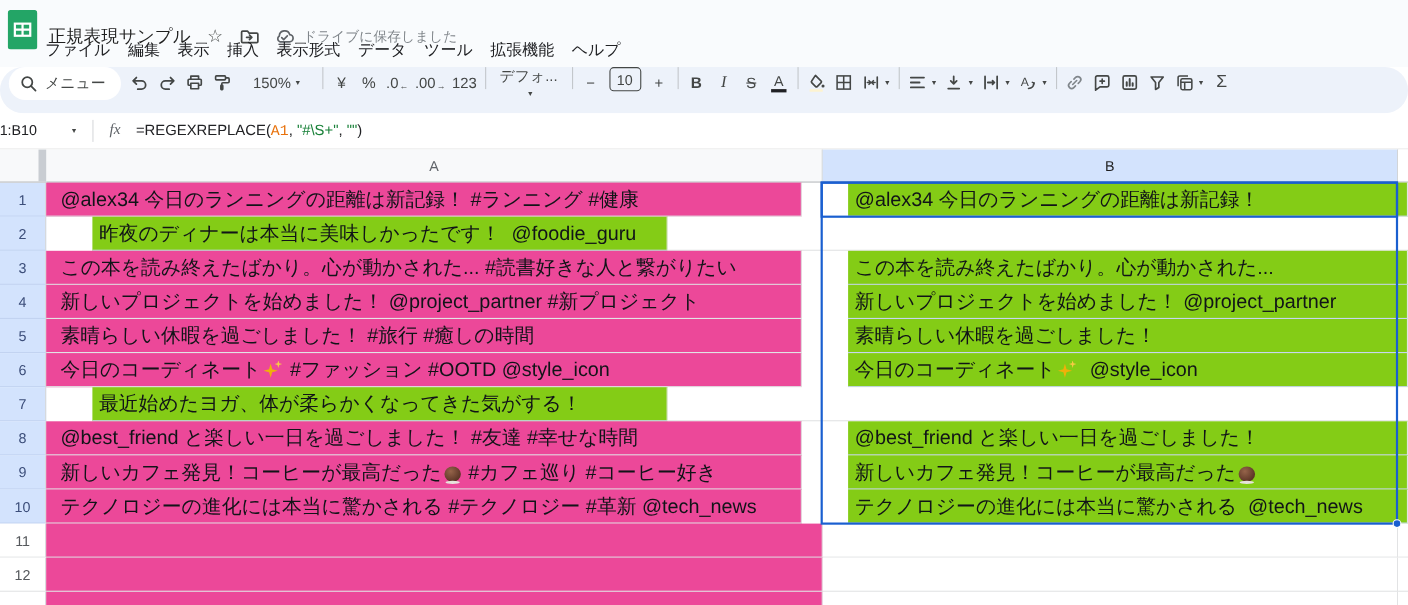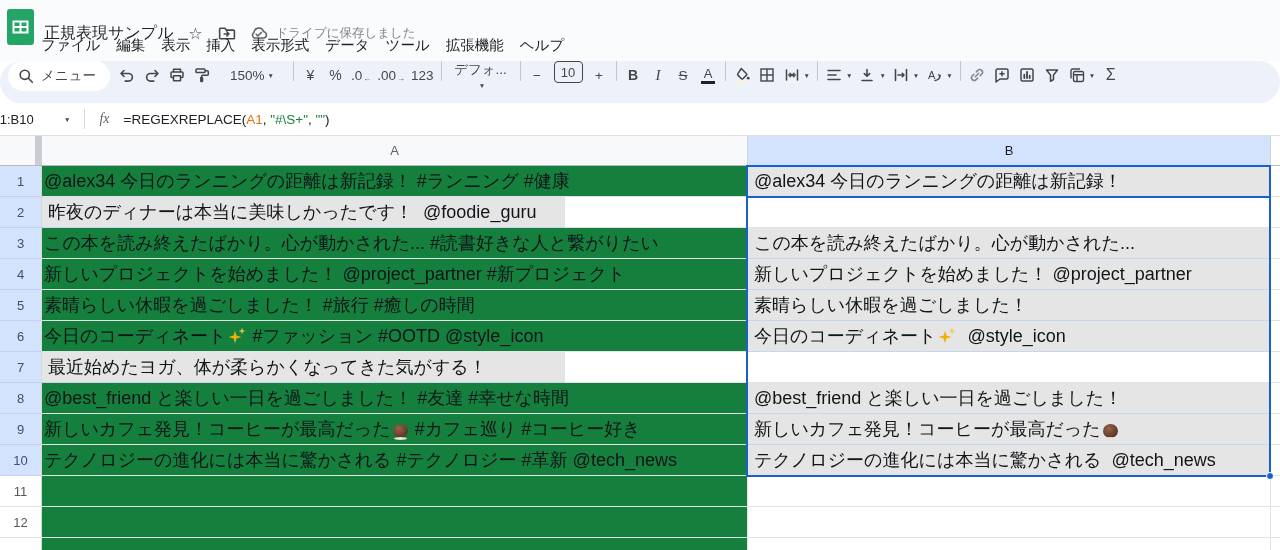--- a/index.html
+++ b/index.html
@@ -39,41 +39,41 @@
   #sigma-btn { font-size:16px; }
 
   
   #fxbar { position:absolute; top:103px; left:0; width:1280px; height:33px; background:#fff; border-bottom:1px solid #e3e3e3; display:flex; align-items:center; }
   #name-box { width:62px; overflow:hidden; flex:none; }
   #name-box span { font-size:13px; color:#202124; margin-left:-9px; white-space:pre; display:inline-block; }
   #name-caret { font-size:6.5px; color:#444746; margin:0 14px 0 2px; }
   #fx-divider { width:1px; height:20px; background:#d7d9dc; }
   #fx-label { font-family:"Liberation Serif",serif; font-style:italic; font-size:14px; color:#5f6368; margin:0 14px 0 14px; }
   #formula { font-size:13.5px; white-space:pre; color:#202124; }
-  .f-ref { color:#e8710a; }
+  .f-ref { color:#e8710a;font-family:Liberation Mono, monospace; }
   .f-str { color:#188038; }
 
   
   #grid { position:absolute; top:136px; left:0; width:1280px; height:414px; background:#fff; }
   #col-headers { display:flex; height:30px; }
   #corner { width:42px; height:30px; background:#f8f9fa; border-bottom:1px solid #b8bbbe; position:relative; flex:none; }
   #corner::after { content:""; position:absolute; right:0; top:0; width:7px; height:29px; background:#c9cdd2; }
   .colhead { display:flex; align-items:center; justify-content:center; font-size:13px; border-bottom:1px solid #b8bbbe; border-right:1px solid #d2d5d8; height:30px; }
   #colhead-a { width:706px; background:#f8f9fa; color:#5f6368; }
   #colhead-b { width:523px; background:#d3e3fd; color:#1f1f1f; font-weight:500; }
   #colhead-rest { flex:1; background:#fff; border-bottom:1px solid #b8bbbe; }
 
   .g-row { display:flex; height:31px; }
   .g-row.partial { height:13px; overflow:hidden; }
   .rn { width:42px; flex:none; display:flex; align-items:center; justify-content:center; font-size:13px; color:#55585c; border-right:1px solid #d6d8da; border-bottom:1px solid #e2e3e4; background:#fff; }
   .rn.sel { background:#d3e3fd; color:#3c4e7a; border-bottom-color:#c2d3f1; }
   .cell { display:flex; align-items:center; white-space:pre; overflow:hidden; font-size:18px; color:#111418; border-right:1px solid #e2e3e4; border-bottom:1px solid #e2e3e4; }
-  .ca { width:706px; padding-left:2px; background:#15803d; }
+  .ca { width:706px; padding-left:13px; background:#ec4899; }
   .cb { width:523px; padding-left:6px; background:#fff; }
-  .cb.sel { background:#e5e5e5; border-bottom-color:#c6d6f1; }
+  .cb.sel { background:#84cc16; border-bottom-color:#c6d6f1;margin-left:42px; }
   .cf { flex:1; border-bottom:1px solid #e2e3e4; background:#fff; }
 
   
   #range-border { position:absolute; left:746px; top:29px; width:525px; height:312px; border:2px solid #1a5fd0; pointer-events:none; }
   #active-cell-border { position:absolute; left:746px; top:29px; width:525px; height:33px; border:2px solid #1a5fd0; pointer-events:none; }
   #fill-handle { position:absolute; left:1266px; top:336px; width:8px; height:8px; border-radius:50%; background:#1a5fd0; border:1px solid #fff; }
 
   
   .em-sparkle { display:inline-block; width:17px; height:17px; position:relative; margin:0 2px; top:1px; }
   .em-sparkle::before { content:""; position:absolute; left:0; top:2px; width:13px; height:13px; background:#f0b00a; clip-path:polygon(50% 0%,61% 39%,100% 50%,61% 61%,50% 100%,39% 61%,0% 50%,39% 39%); }

